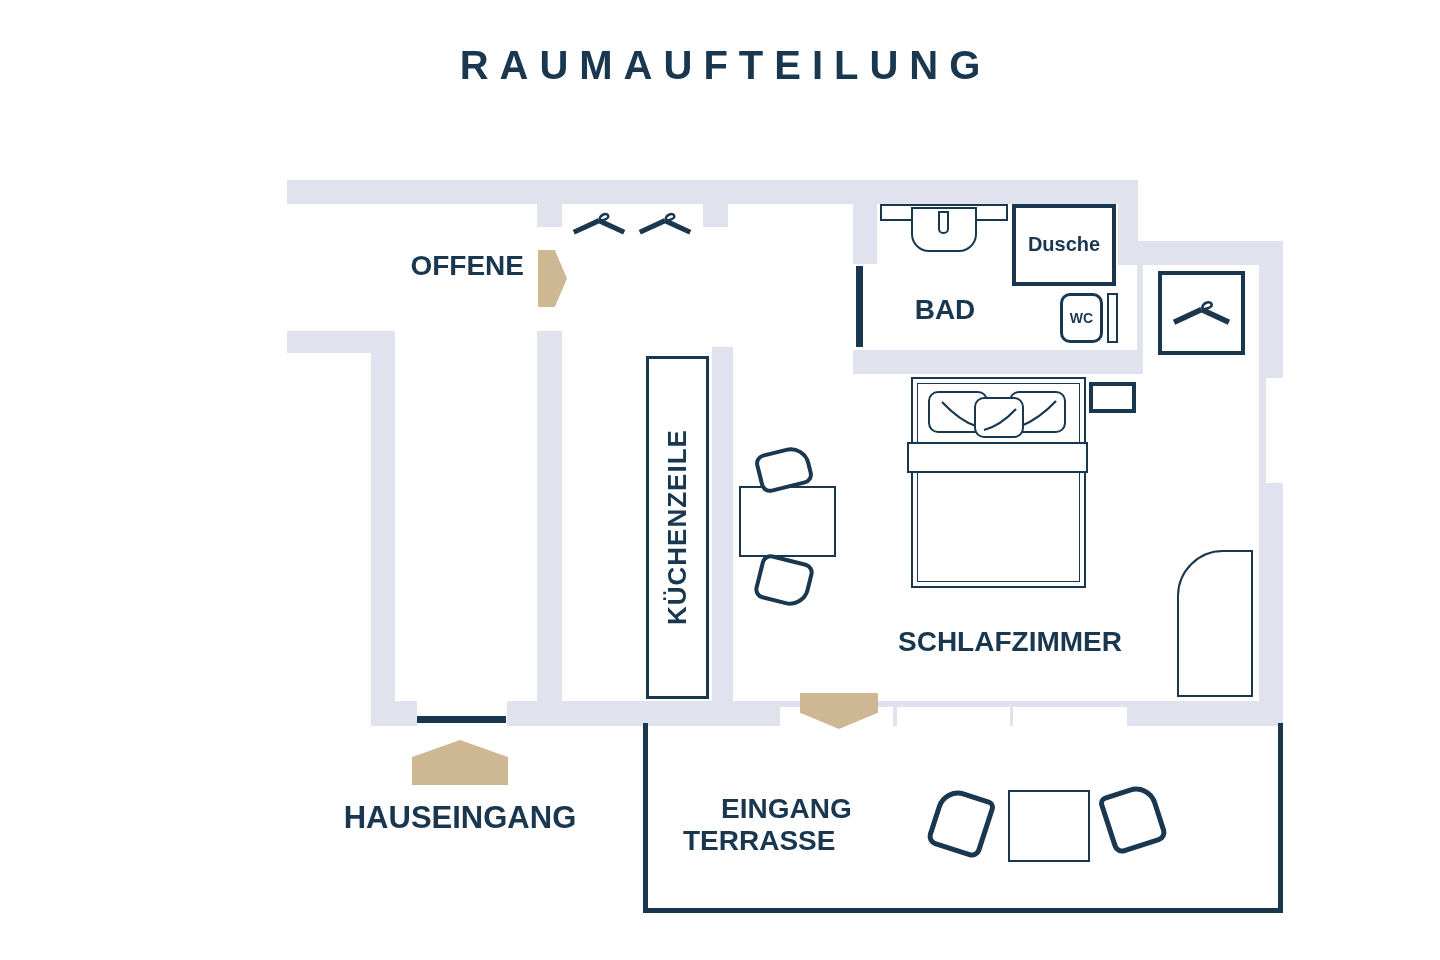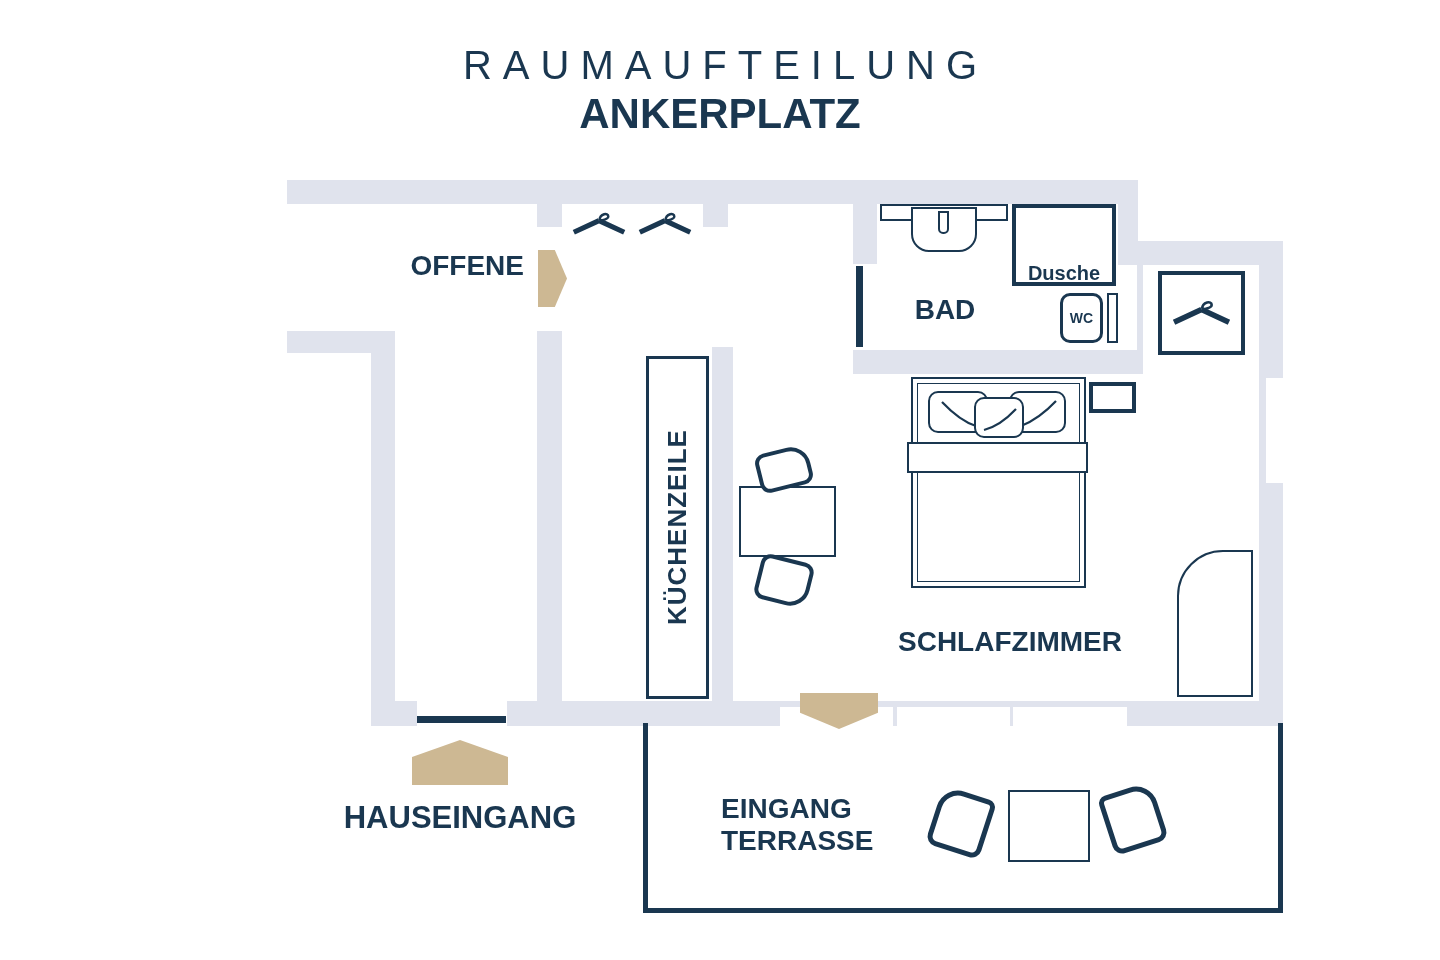--- a/index.html
+++ b/index.html
@@ -24,22 +24,21 @@
   .hanger{position:absolute;color:var(--navy);}
   .pillow{position:absolute;background:#fff;border:2.5px solid var(--navy);border-radius:10px;box-sizing:border-box;}
   .pillow svg{position:absolute;left:0;top:0;}
   .chair{position:absolute;background:#fff;border:4px solid var(--navy);box-sizing:border-box;}
 </style>
 </head>
 <body>
 
 <div class="stage">
 
-  <div class="lbl" style="left:0;right:0;top:42px;text-align:center;font-weight:normal;font-size:40px;letter-spacing:11px;text-indent:11px;">RAUMAUFTEILUNG</div>
-  <div class="lbl" style="left:0;right:0;top:90px;text-align:center;font-size:42px;letter-spacing:0px;">ANKERPLATZ</div>
+  <div class="lbl" style="left:0;right:0;top:42px;text-align:center;font-weight:bold;font-size:40px;letter-spacing:11px;text-indent:11px;">RAUMAUFTEILUNG</div>
 
   <div class="wall" style="left:287px;top:180px;width:851px;height:24px;"></div>
   <div class="wall" style="left:537px;top:204px;width:25px;height:23px;"></div>
   <div class="wall" style="left:703px;top:204px;width:25px;height:23px;"></div>
   <div class="wall" style="left:853px;top:204px;width:24px;height:60px;"></div>
   <div class="wall" style="left:1118px;top:204px;width:20px;height:44px;"></div>
   <div class="wall" style="left:1118px;top:241px;width:165px;height:24px;"></div>
   <div class="wall" style="left:1137px;top:265px;width:6px;height:90px;"></div>
   <div class="wall" style="left:853px;top:350px;width:290px;height:24px;"></div>
   <div class="wall" style="left:1259px;top:265px;width:24px;height:458px;"></div>
@@ -72,21 +71,21 @@
       <path d="M30.5 15 C31 8 40 6.5 40 11 C40 14 35 14.5 31.5 15.5" stroke="currentColor" stroke-width="2.6"></path>
       <path d="M30 15.5 L3 28 M30 15.5 L57 28" stroke="currentColor" stroke-width="5.5"></path>
     </svg>
   </div>
 
   <div class="box b2" style="left:880px;top:204px;width:128px;height:17px;"></div>
   <div class="box b25" style="left:911px;top:207px;width:66px;height:45px;border-radius:0 0 18px 18px;"></div>
   <div class="box b2" style="left:938px;top:211px;width:11px;height:23px;border-radius:0 0 5px 5px;"></div>
 
   <div class="box b4" style="left:1012px;top:204px;width:104px;height:82px;"></div>
-  <div class="lbl" style="left:1012px;top:233px;width:104px;text-align:center;font-size:20px;margin-top:29px;">Dusche</div>
+  <div class="lbl" style="left:1012px;top:233px;width:104px;text-align:center;font-size:20px;">Dusche</div>
 
   <div class="lbl" style="left:870px;top:294px;width:150px;text-align:center;font-size:28px;">BAD</div>
   <div class="ln" style="left:856px;top:266px;width:7px;height:81px;"></div>
 
   <div class="box" style="left:1060px;top:293px;width:43px;height:50px;border-radius:10px;"></div>
   <div class="lbl" style="left:1060px;top:310px;width:43px;text-align:center;font-size:14px;">WC</div>
   <div class="box b25" style="left:1107px;top:293px;width:11px;height:50px;"></div>
 
   <div class="box b4" style="left:1158px;top:271px;width:87px;height:84px;"></div>
   <div class="hanger" style="left:1171px;top:293px;">
@@ -125,21 +124,21 @@
 
   <div class="box b4" style="left:1089px;top:382px;width:47px;height:31px;"></div>
 
   <div class="box b2" style="left:1177px;top:550px;width:76px;height:147px;border-radius:46px 0 0 0;"></div>
 
   <div class="lbl" style="left:880px;top:626px;width:260px;text-align:center;font-size:28px;">SCHLAFZIMMER</div>
 
   <div class="tanshape" style="left:800px;top:693px;width:78px;height:36px;clip-path:polygon(0 0,100% 0,100% 55%,50% 100%,0 55%);"></div>
 
   <div class="lbl" style="left:721px;top:793px;font-size:28px;">EINGANG</div>
-  <div class="lbl" style="left:721px;top:825px;font-size:28px;">TERRASSE</div>
+  <div class="lbl" style="left:683px;top:825px;font-size:28px;">TERRASSE</div>
 
   <div class="chair" style="left:933px;top:792px;width:56px;height:61px;border-radius:22px 8px 10px 10px;transform:rotate(18deg);border-width:5px;"></div>
   <div class="box b25" style="left:1008px;top:790px;width:82px;height:72px;"></div>
   <div class="chair" style="left:1105px;top:788px;width:56px;height:61px;border-radius:8px 22px 10px 10px;transform:rotate(-18deg);border-width:5px;"></div>
 
   <div class="ln" style="left:417px;top:716px;width:89px;height:7px;"></div>
   <div class="tanshape" style="left:412px;top:740px;width:96px;height:45px;clip-path:polygon(0 100%,0 38%,50% 0,100% 38%,100% 100%);"></div>
   <div class="lbl" style="left:340px;top:800px;width:240px;text-align:center;font-size:31px;">HAUSEINGANG</div>
 
 

